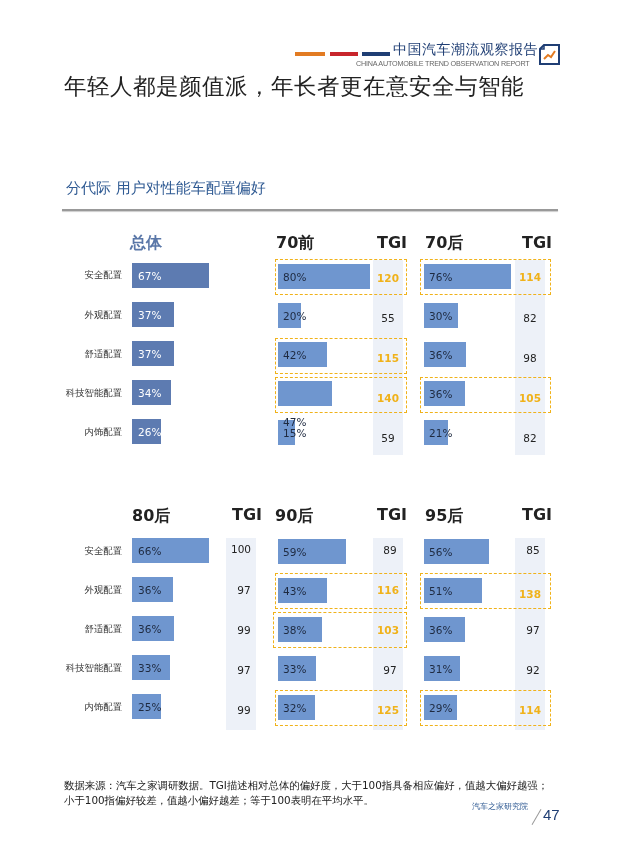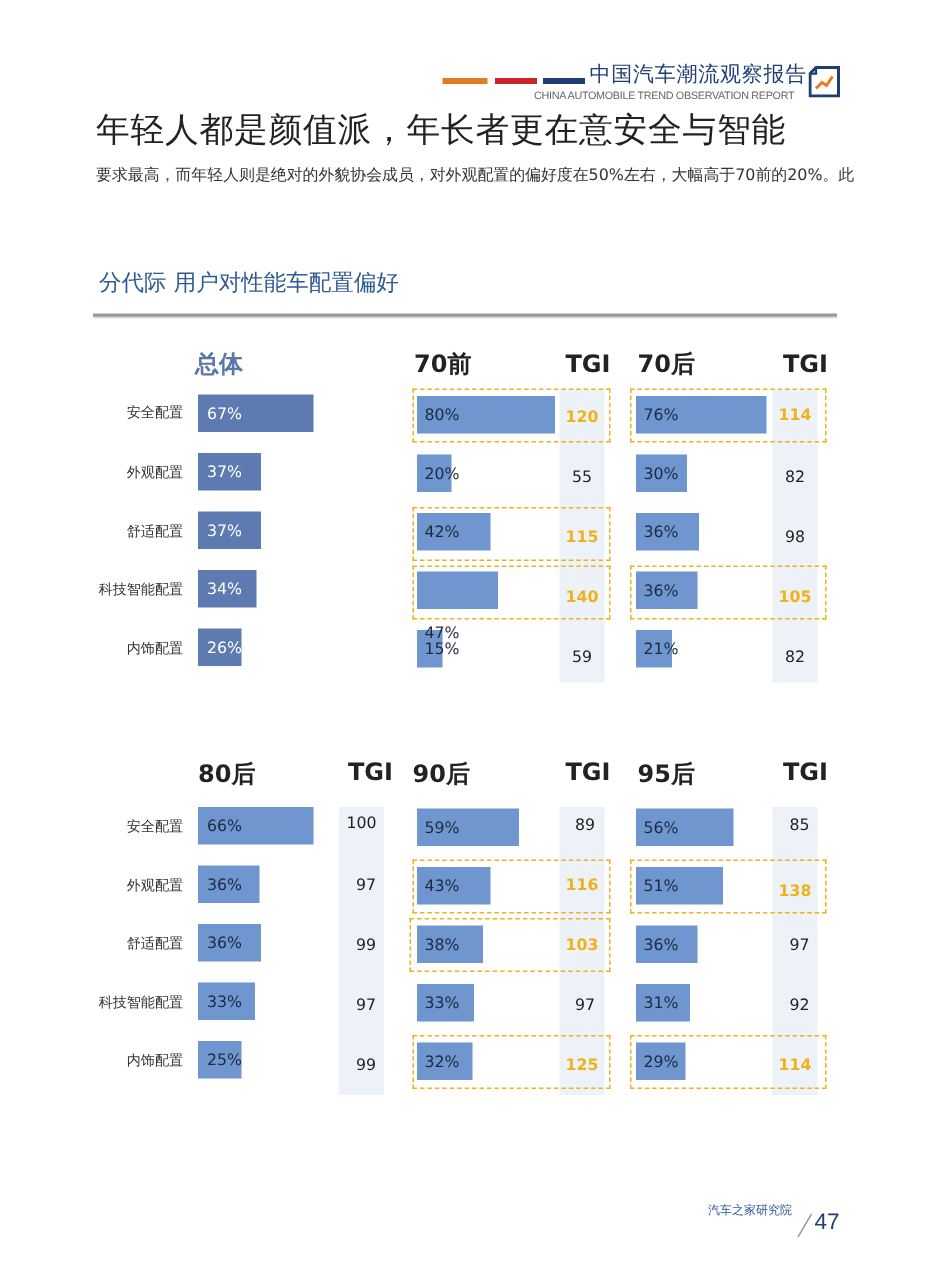--- a/index.html
+++ b/index.html
@@ -44,21 +44,20 @@
   <svg width="21" height="21" viewBox="0 0 21 21">
     <path d="M5 1 H20 V20 H1 V5 Z" fill="none" stroke="#1f3e74" stroke-width="2"></path>
     <path d="M5 1 V5 H1" fill="none" stroke="#1f3e74" stroke-width="1.5"></path>
     <polyline points="5,15 9,11 12,13 16,7" fill="none" stroke="#e27b22" stroke-width="2"></polyline>
   </svg>
 </div>
 
 <div class="page-title">年轻人都是颜值派，年长者更在意安全与智能</div>
 
 <div class="intro">
-  <p>要求最高，而年轻人则是绝对的外貌协会成员，对外观配置的偏好度在50%左右，大幅高于70前的20%。此</p>
 </div>
 
 <div class="section-title">分代际  用户对性能车配置偏好</div>
 <div class="section-rule"></div>
 
 <div class="col-hdr total" style="left:130px;top:233px;">总体</div>
 <div class="col-hdr" style="left:276px;top:233px;">70前</div>
 <div class="col-hdr" style="left:377px;top:233px;">TGI</div>
 <div class="col-hdr" style="left:425px;top:233px;">70后</div>
 <div class="col-hdr" style="left:522px;top:233px;">TGI</div>
@@ -184,17 +183,19 @@
 <div class="bar-label" style="left:429px;top:702px;"><span>29</span><span>%</span></div>
 <div class="tgi-val" style="left:518px;top:544px;">85</div>
 <div class="tgi-val hl" style="left:515px;top:588px;">138</div>
 <div class="tgi-val" style="left:518px;top:624px;">97</div>
 <div class="tgi-val" style="left:518px;top:664px;">92</div>
 <div class="tgi-val hl" style="left:515px;top:704px;">114</div>
 <div class="hl-box" style="left:420px;top:573px;width:131px;height:36px;"></div>
 <div class="hl-box" style="left:420px;top:690px;width:131px;height:36px;"></div>
 
 <div class="footer-note">
+  <p>数据来源：汽车之家调研数据。TGI描述相对总体的偏好度，大于100指具备相应偏好，值越大偏好越强；</p>
+  <p>小于100指偏好较差，值越小偏好越差；等于100表明在平均水平。</p>
 </div>
 <div class="brand-cn">汽车之家研究院</div>
 <div class="brand-en">Autohome Research Institute</div>
 <div class="page-slash"></div>
 <div class="page-num">47</div>
 
 </body></html>

